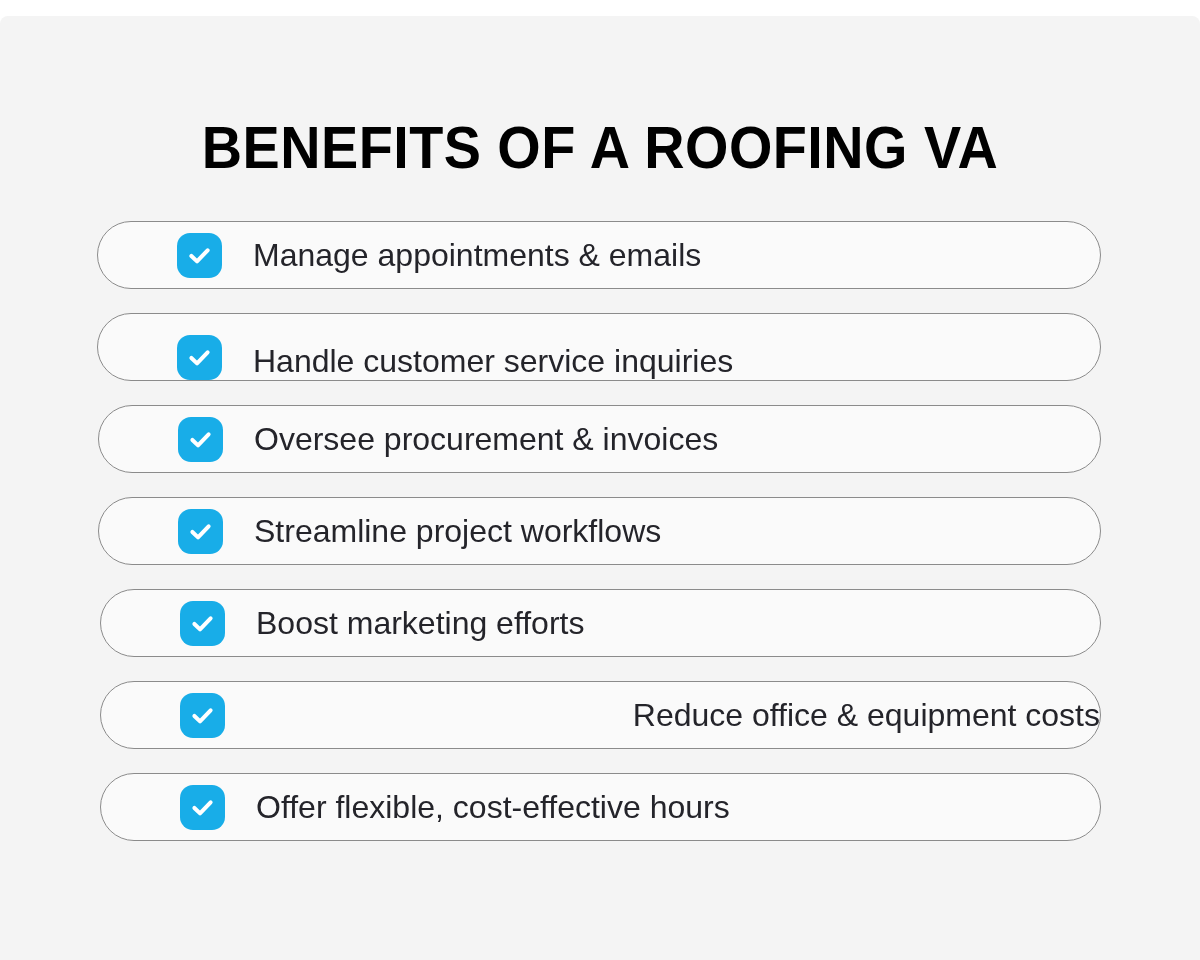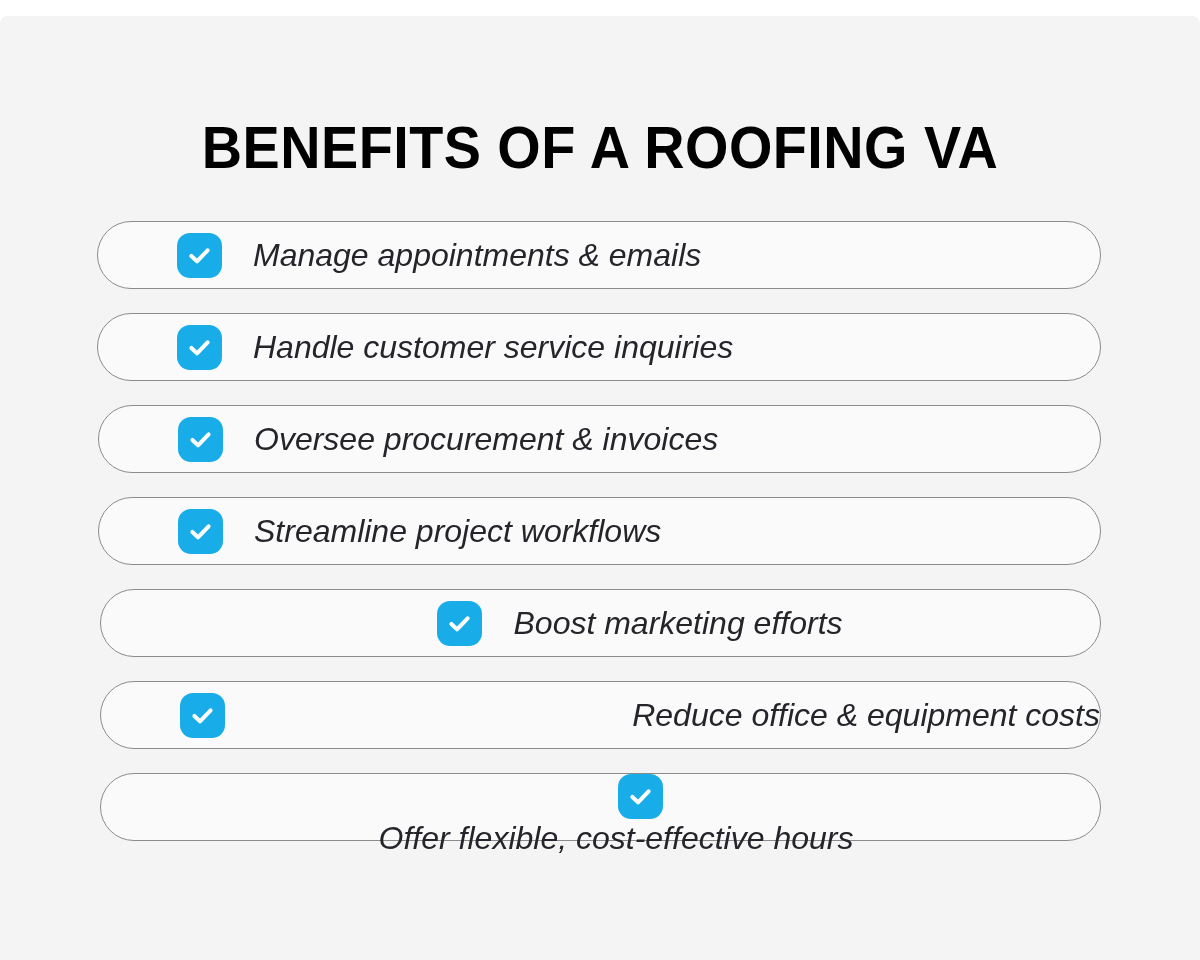--- a/index.html
+++ b/index.html
@@ -59,26 +59,26 @@
     background: #fafafa;
     border: 1.6px solid #8b8b8b;
     border-radius: 34px;
     display: flex;
     align-items: center;
   }
   .row:last-child { margin-bottom: 0; }
 
   
   .row-0 { margin-left: 97px;  width: 1004px; }
-  .row-1 { margin-left: 97px;  width: 1004px; }
+  .row-1 { margin-left: 97px;  width: 1004px; align-items: flex-end; }
   .row-2 { margin-left: 98px;  width: 1003px; }
   .row-3 { margin-left: 98px;  width: 1003px; }
-  .row-4 { margin-left: 100px; width: 1001px; justify-content: center; }
+  .row-4 { margin-left: 100px; width: 1001px; }
   .row-5 { margin-left: 100px; width: 1001px; justify-content: space-between; }
-  .row-6 { margin-left: 100px; width: 1001px; flex-direction: column; }
+  .row-6 { margin-left: 100px; width: 1001px; }
 
   .checkbox {
     flex: 0 0 auto;
     width: 45px;
     height: 45px;
     margin-left: 79px;
     border-radius: 13px;
     background: #18ade8;
     display: flex;
     align-items: center;
@@ -91,21 +91,20 @@
   }
 
   .row-label {
     margin-left: 31px;
     font-family: "Liberation Sans", sans-serif;
     font-weight: 400;
     font-size: 32px;
     line-height: 38px;
     color: #24242a;
     white-space: nowrap;
-    font-style: italic;
   }
 </style>
 </head>
 <body>
 
 <div class="card">
 
   <div class="title">BENEFITS OF A ROOFING VA</div>
 
   <div class="list">

